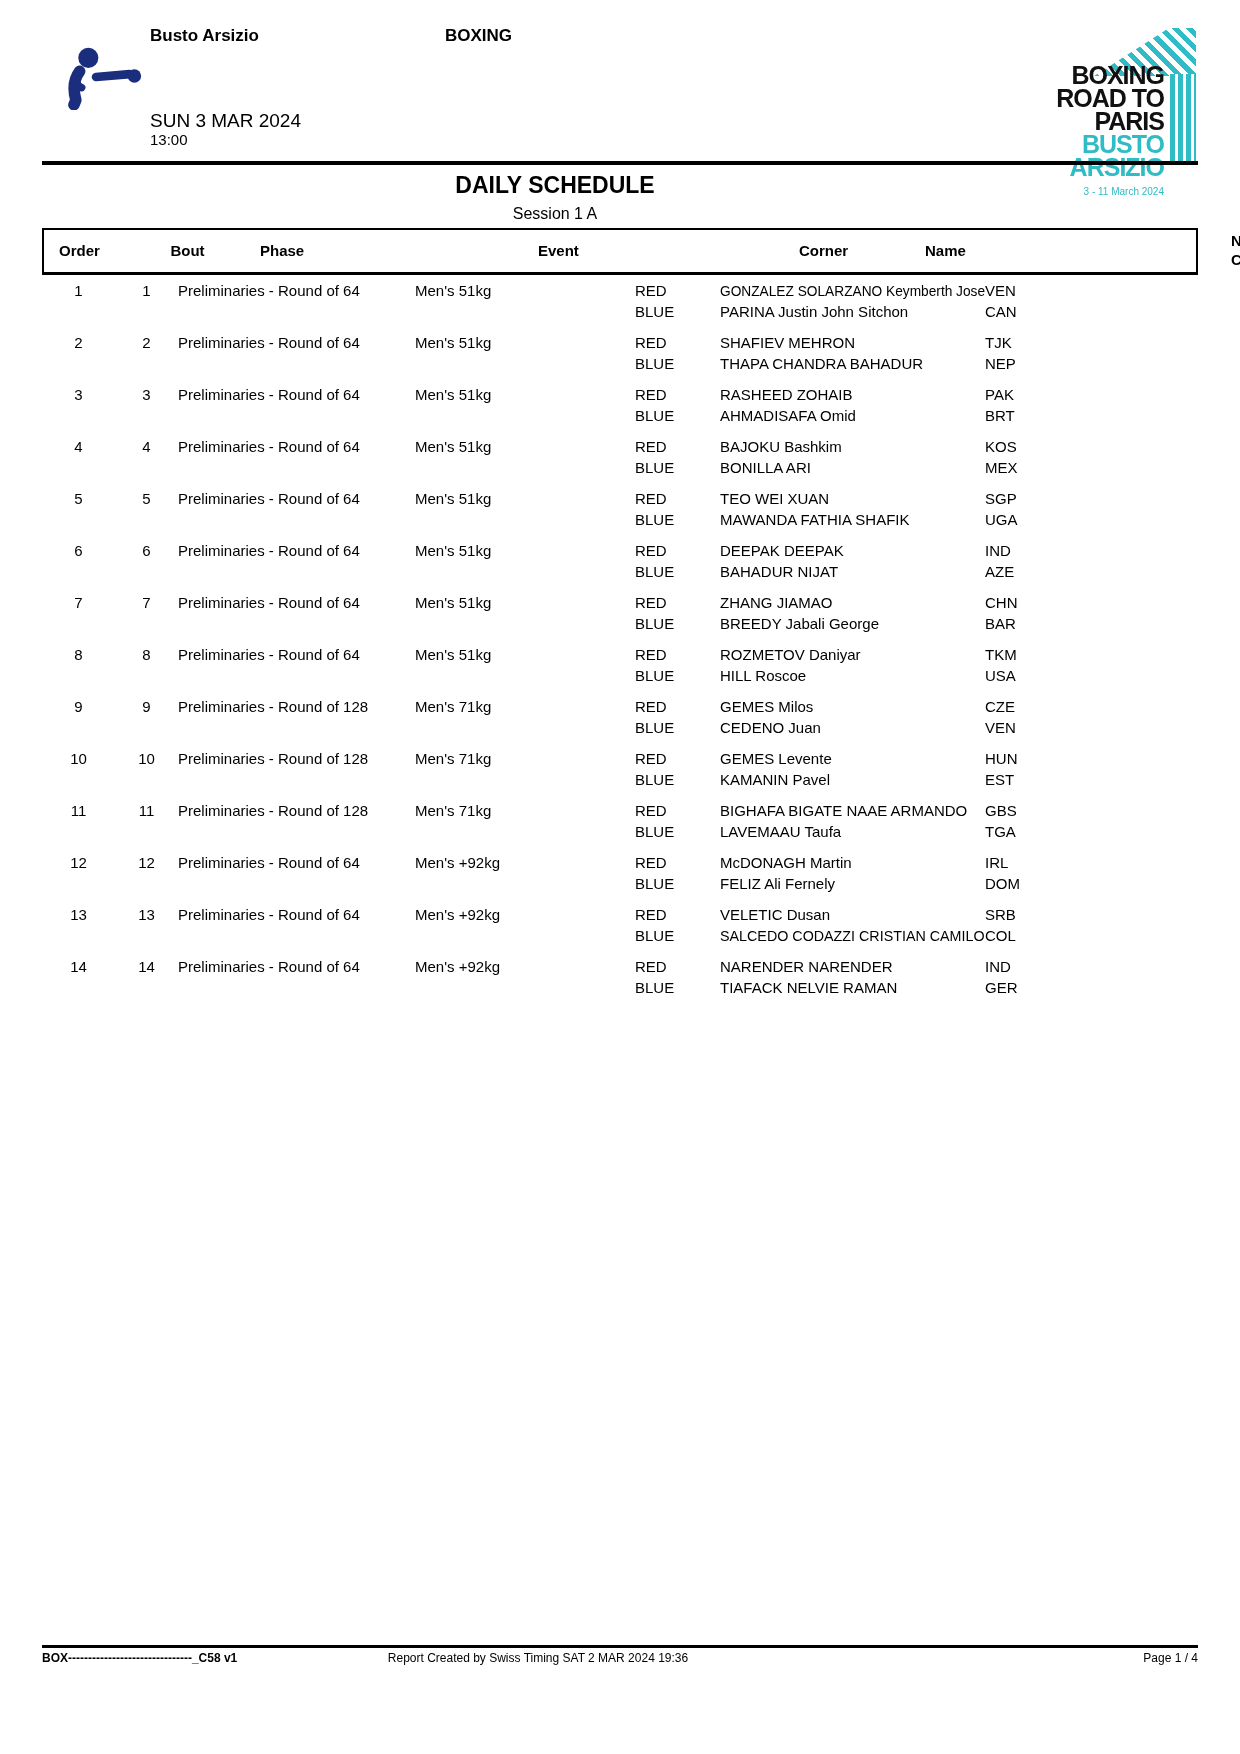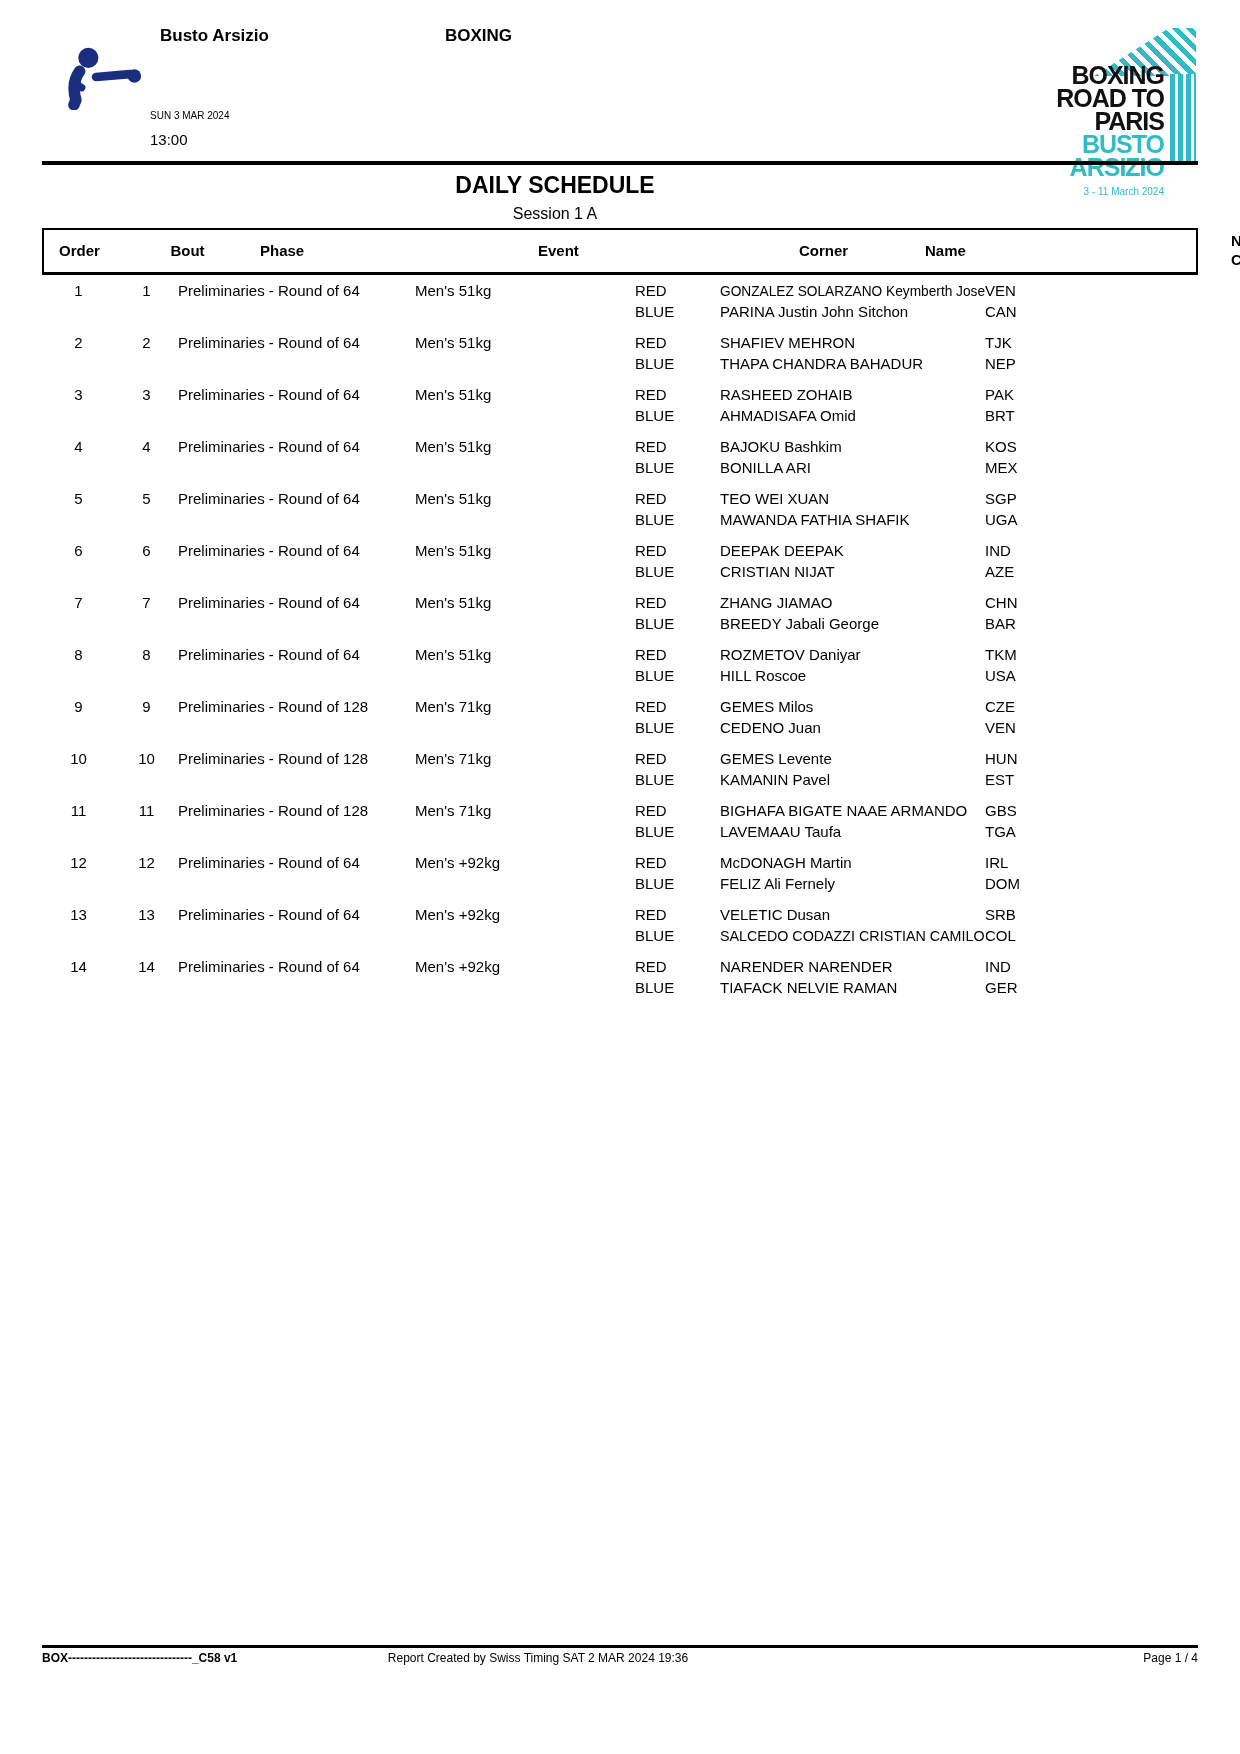--- a/index.html
+++ b/index.html
@@ -7,23 +7,23 @@
     position:relative;
     width:1240px;height:1754px;
     background:#ffffff;
     font-family:"Liberation Sans", sans-serif;
     color:#000;
     overflow:hidden;
     margin:0 auto;
   }
   
   .pictogram{position:absolute;left:48px;top:44px;width:96px;height:66px;}
-  .venue{position:absolute;left:160px;top:26px;font-size:17px;font-weight:bold;}
+  .venue{position:absolute;left:150px;top:26px;font-size:17px;font-weight:bold;}
   .sport{position:absolute;left:445px;top:26px;font-size:17px;font-weight:bold;}
-  .sess-date{position:absolute;left:150px;top:110px;font-size:10px;}
+  .sess-date{position:absolute;left:150px;top:110px;font-size:19px;}
   .sess-time{position:absolute;left:150px;top:131px;font-size:15px;}
 
   
   .logo{position:absolute;left:1000px;top:28px;width:196px;height:136px;}
   .logo-top-stripes{
     position:absolute;right:0;top:0;width:104px;height:48px;
     background:repeating-linear-gradient(45deg,var(--teal) 0 5px,#fff 5px 10px);
     clip-path:polygon(2% 100%, 74% 0, 100% 0, 100% 100%, 30% 100%);
   }
   .logo-right-stripes{
@@ -220,21 +220,21 @@
       <div class="c center">6</div>
       <div class="c center">6</div>
       <div class="c">Preliminaries - Round of 64</div>
       <div class="c">Men's 51kg</div>
       <div class="c">
         <div>RED</div>
         <div>BLUE</div>
       </div>
       <div class="c">
         <div class="nameline">DEEPAK DEEPAK</div>
-        <div class="nameline">CRISTIAN NIJAT</div>
+        <div class="nameline">BAHADUR NIJAT</div>
       </div>
       <div class="c">
         <div>IND</div>
         <div>AZE</div>
       </div>
     </div>
 
     <div class="trow">
       <div class="c center">7</div>
       <div class="c center">7</div>

